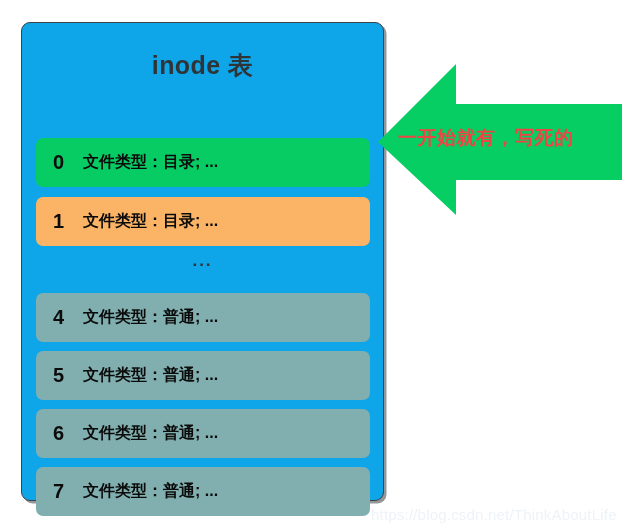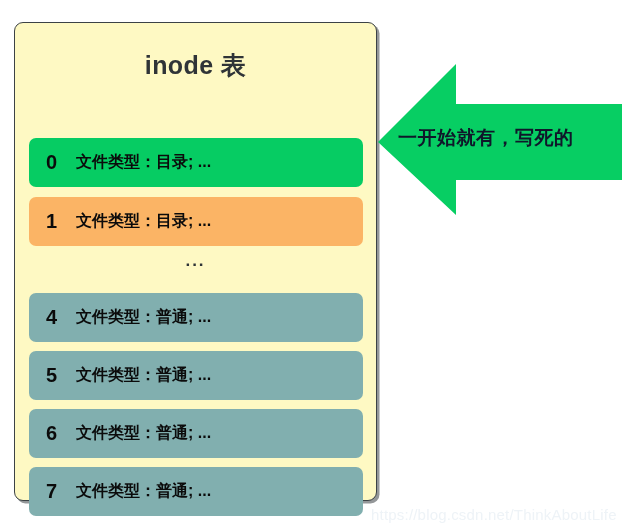--- a/index.html
+++ b/index.html
@@ -11,26 +11,26 @@
     width: 634px;
     height: 531px;
     position: relative;
     overflow: hidden;
     font-family: "Liberation Sans", "DejaVu Sans", sans-serif;
   }
 
   
   #inode-panel {
     position: absolute;
-    left: 14px;
+    left: 21px;
     top: 22px;
     width: 363px;
     height: 479px;
     box-sizing: border-box;
-    background: #fef9c3;
+    background: #0ea5e9;
     border: 1.6px solid #3c4246;
     border-radius: 9px;
     box-shadow: 2.5px 2.5px 0 0 rgba(60,66,70,0.55);
   }
 
   #panel-title {
     position: absolute;
     left: 0;
     top: 26px;
     width: 100%;
@@ -100,21 +100,21 @@
     display: block;
     width: 244px;
     height: 151px;
   }
   #arrow-label {
     position: absolute;
     left: 398px;
     top: 125px;
     font-size: 19px;
     font-weight: bold;
-    color: #0f172a;
+    color: #ef4444;
     white-space: nowrap;
     letter-spacing: 0.5px;
   }
 
   
   #watermark {
     position: absolute;
     left: 371px;
     top: 506px;
     font-size: 15px;

